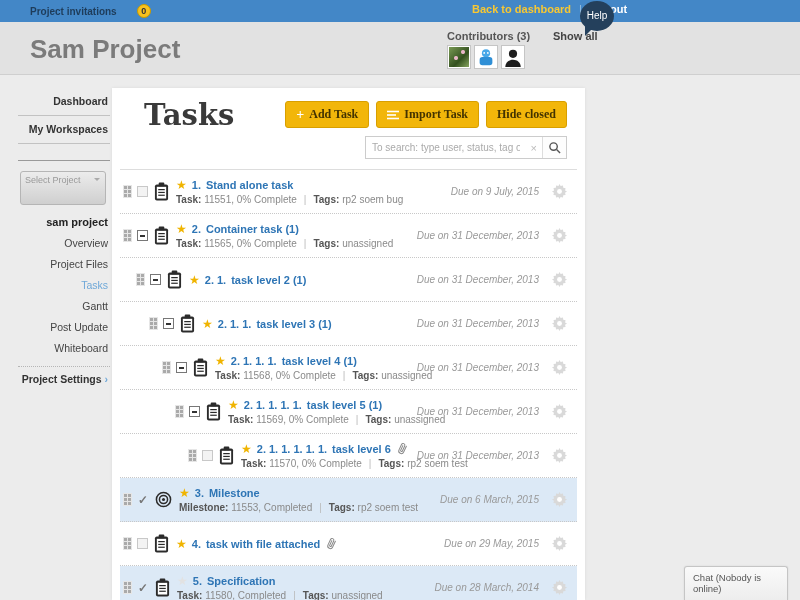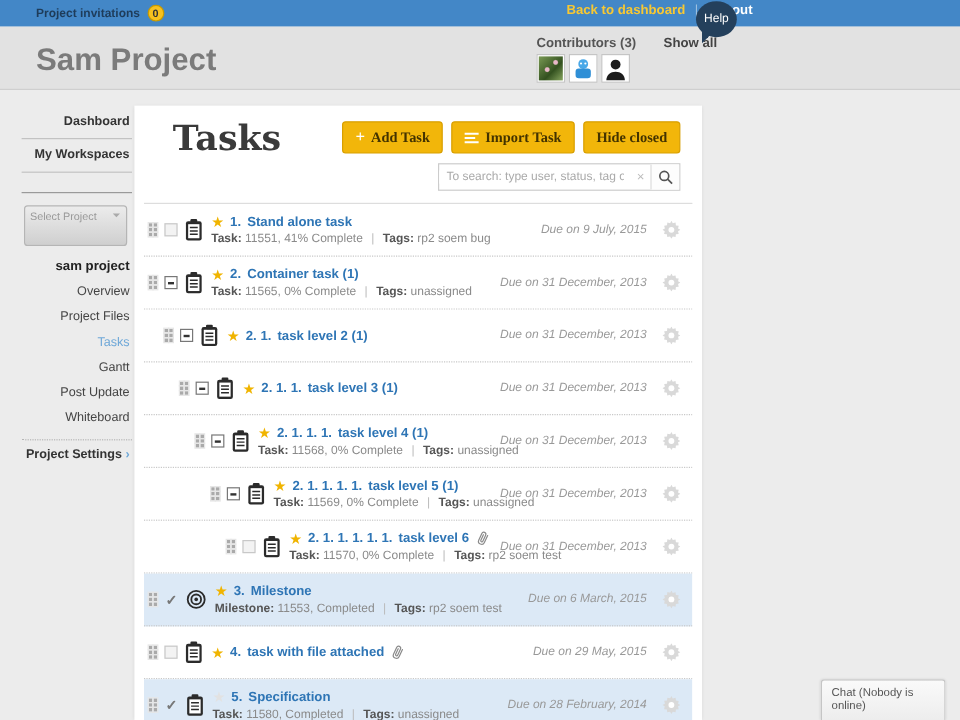--- a/index.html
+++ b/index.html
@@ -6,21 +6,21 @@
     --topbar-blue:#4387c7; --help-navy:#24405c; --accent-yellow:#f2b60a;
     --badge-yellow:#f7c11e; --link-blue:#2e75b5; --active-blue:#6fa8d8;
     --highlight-blue:#dce9f6; --header-gray:#e2e2e2; --page-gray:#ececec;
   }
   *{margin:0;padding:0;box-sizing:border-box;}
   html,body{width:800px;height:600px;overflow:hidden;background:var(--page-gray);
     font-family:"Liberation Sans",sans-serif;}
 
   
   .topbar{position:absolute;left:0;top:0;width:800px;height:22px;background:var(--topbar-blue);z-index:20;}
-  .topbar-left{position:absolute;left:30px;top:4px;display:flex;align-items:center;gap:6px;}
+  .topbar-left{position:absolute;left:30px;top:4px;display:flex;align-items:center;gap:20px;}
   .inv-label{font-size:10px;font-weight:bold;color:#1e3c5a;}
   .inv-badge{display:inline-block;width:14px;height:14px;border-radius:50%;
     background:var(--badge-yellow);border:1px solid #c79a00;color:#333;font-size:9px;
     font-weight:bold;text-align:center;line-height:12px;}
   .topbar-right{position:absolute;left:472px;top:3px;display:flex;align-items:center;gap:8px;text-align:center;}
   .back-link{font-size:11px;font-weight:bold;color:#f8c832;text-decoration:none;}
   .top-sep{color:#9cc0e0;font-size:11px;}
   .logout-link{font-size:11px;font-weight:bold;color:#fff;text-decoration:none;}
   .help-bubble{position:absolute;left:580px;top:1px;width:34px;height:30px;border-radius:50%;
     background:var(--help-navy);color:#fff;font-size:10px;font-weight:normal;text-align:center;
@@ -235,21 +235,21 @@
                 <line x1="4.5" y1="14" x2="11.5" y2="14"></line>
               </g>
             </svg>
           </span>
           <div class="row-text">
             <div class="row-title">
               <span class="star filled">★</span>
               <span class="task-num">1.</span>
               <a href="#" class="task-title">Stand alone task</a>
             </div>
-            <div class="row-meta"><b>Task:</b> <span>11551, 41% Complete</span><span class="pipe">|</span><b>Tags:</b> <span>rp2 soem bug</span></div>
+            <div class="row-meta"><b>Task:</b> <span>11551, 0% Complete</span><span class="pipe">|</span><b>Tags:</b> <span>rp2 soem bug</span></div>
           </div>
         </div>
         <div class="row-right">
           <span class="due">Due on 9 July, 2015</span>
           <span class="gear">
             <svg width="15" height="15" viewBox="0 0 16 16">
               <path d="M8 0l1.2 2.2 2.5-.6.3 2.5 2.5.3-.6 2.5L16 8l-2.1 1.2.6 2.5-2.5.3-.3 2.5-2.5-.6L8 16l-1.2-2.1-2.5.6-.3-2.5-2.5-.3.6-2.5L0 8l2.2-1.2-.6-2.5 2.5-.3.3-2.5 2.5.6z" fill="#d9d9d9"></path>
               <circle cx="8" cy="8" r="2.6" fill="#fff"></circle>
             </svg>
           </span>
@@ -619,21 +619,21 @@
           <div class="row-text">
             <div class="row-title">
               <span class="star outline">★</span>
               <span class="task-num">5.</span>
               <a href="#" class="task-title">Specification</a>
             </div>
             <div class="row-meta"><b>Task:</b> <span>11580, Completed</span><span class="pipe">|</span><b>Tags:</b> <span>unassigned</span></div>
           </div>
         </div>
         <div class="row-right">
-          <span class="due">Due on 28 February, 2014</span>
+          <span class="due">Due on 28 March, 2014</span>
           <span class="gear">
             <svg width="15" height="15" viewBox="0 0 16 16">
               <path d="M8 0l1.2 2.2 2.5-.6.3 2.5 2.5.3-.6 2.5L16 8l-2.1 1.2.6 2.5-2.5.3-.3 2.5-2.5-.6L8 16l-1.2-2.1-2.5.6-.3-2.5-2.5-.3.6-2.5L0 8l2.2-1.2-.6-2.5 2.5-.3.3-2.5 2.5.6z" fill="#d9d9d9"></path>
               <circle cx="8" cy="8" r="2.6" fill="#fff"></circle>
             </svg>
           </span>
         </div>
       </div>
     </div>
 </div>

